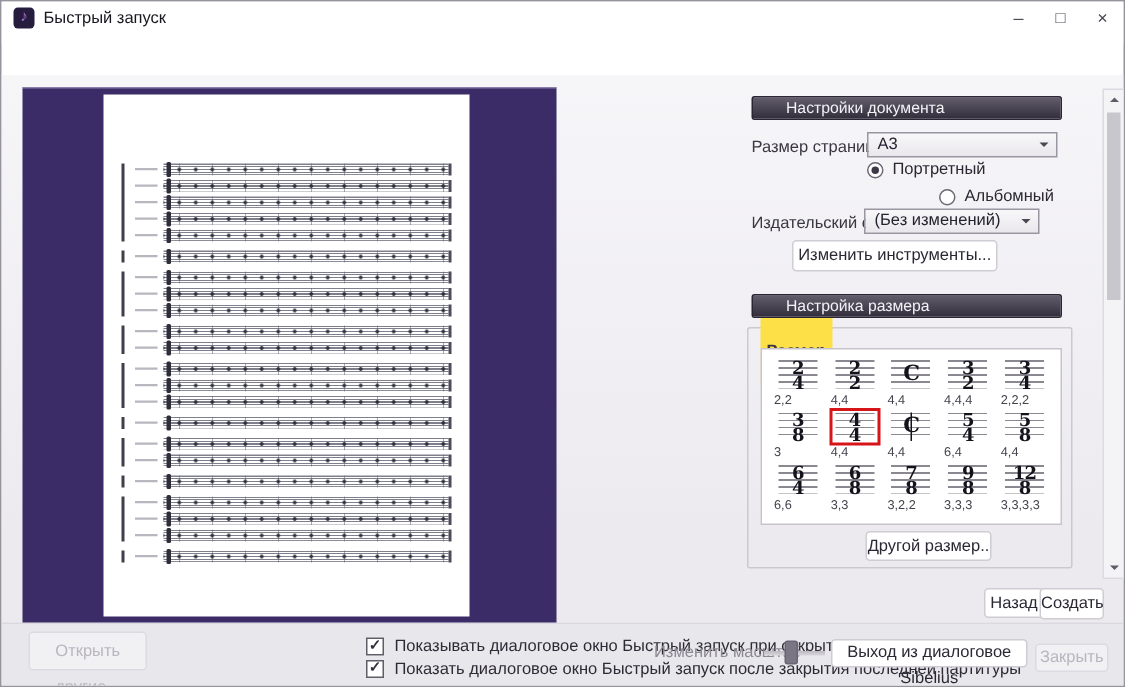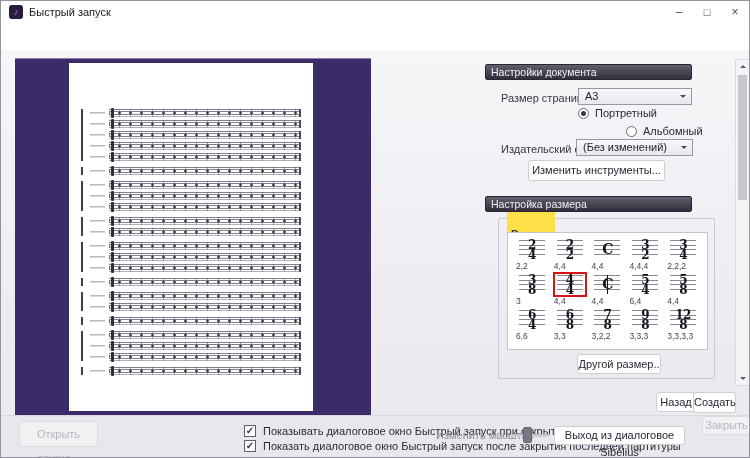--- a/index.html
+++ b/index.html
@@ -41,23 +41,23 @@
        background-image:
          radial-gradient(circle,rgba(35,35,48,.85) 0 1px,transparent 1.6px),
          repeating-linear-gradient(90deg,transparent 0 10.4px,rgba(90,90,108,.5) 10.4px 11px),
          repeating-linear-gradient(180deg,rgba(95,95,112,.8) 0 .8px,transparent .8px 1.8px);
        background-size:11px 4px,100% 100%,100% 7.6px;
        background-position:5px 1.6px,0 0,0 0;
        background-repeat:repeat-x,repeat,no-repeat;}
   .stf::before{content:"";position:absolute;left:2px;top:-1px;width:2.5px;height:10px;background:#2e2e3a;border-radius:1px;}
 
   
-  .phead{position:absolute;left:484px;width:207px;height:16px;box-sizing:border-box;border:1px solid #2a2533;
+  .phead{position:absolute;left:500px;width:207px;height:16px;box-sizing:border-box;border:1px solid #2a2533;
          background:linear-gradient(#625d6a,#332e3c);border-radius:2px;color:#f2f1f5;line-height:14px;
-         padding-left:5px;font-size:10.5px;}
+         padding-left:22px;font-size:10.5px;}
   .flabel{position:absolute;font-size:11px;color:#3a3742;}
   .dropdown{position:absolute;height:17px;box-sizing:border-box;border:1px solid #9a96a1;
             background:linear-gradient(#f8f7f9,#e9e7ec);line-height:15px;padding:0 18px 0 6px;color:#262330;}
   .dd-arrow{position:absolute;right:5px;top:6px;width:0;height:0;border:3.5px solid transparent;
             border-top-color:#4b4753;border-bottom:none;}
   .radio-row{position:absolute;display:flex;align-items:center;gap:6px;}
   .radio{width:11px;height:11px;box-sizing:border-box;border:1px solid #6b6773;border-radius:50%;background:#fff;position:relative;}
   .radio.checked::after{content:"";position:absolute;inset:2px;background:#3c3847;border-radius:50%;}
   .btn{position:absolute;box-sizing:border-box;border:1px solid #cfccd4;background:#fff;border-radius:3px;
        text-align:center;color:#2b2833;cursor:default;}
@@ -225,21 +225,21 @@
               <span class="stf-label"></span>
               <span class="stf"></span>
             </div>
           </div>
         </div>
     </div>
   </div>
 
   <div class="phead" style="top:63px;">Настройки документа</div>
   <div class="flabel" style="left:500px;top:91px;">Размер страницы</div>
-  <div class="dropdown" style="left:577px;top:87px;width:114px;">
+  <div class="dropdown" style="left:577px;top:87px;width:127px;">
     <span>A3</span>
     <span class="dd-arrow"></span>
   </div>
   <div class="radio-row" style="left:577px;top:106px;">
     <span class="radio checked" id="radio-portrait"></span>
     <span>Портретный</span>
   </div>
   <div class="radio-row" style="left:577px;top:124px;margin-left:48px;">
     <span class="radio" id="radio-landscape"></span>
     <span>Альбомный</span>
@@ -427,14 +427,14 @@
       </div>
       <div class="cbrow" style="left: 243px; top: 439px;">
         <span class="cbbox">✓</span>
         <span class="cbtext">Показать диалоговое окно Быстрый запуск после закрытия последней партитуры</span>
       </div>
     </div>
   <div class="zoom-label">Изменить масштаб</div>
   <div class="slider-track"></div>
   <div class="slider-handle"></div>
   <div class="btn" style="left:553px;top:425px;width:131px;height:19px;line-height:17px;">Выход из диалоговое Sibelius</div>
-  <div class="btn disabled" style="left:689px;top:415px;width:49px;height:19px;line-height:17px;margin-left:12px;">Закрыть</div>
+  <div class="btn disabled" style="left:689px;top:428px;width:49px;height:19px;line-height:17px;">Закрыть</div>
 </div>
 
 </body></html>

